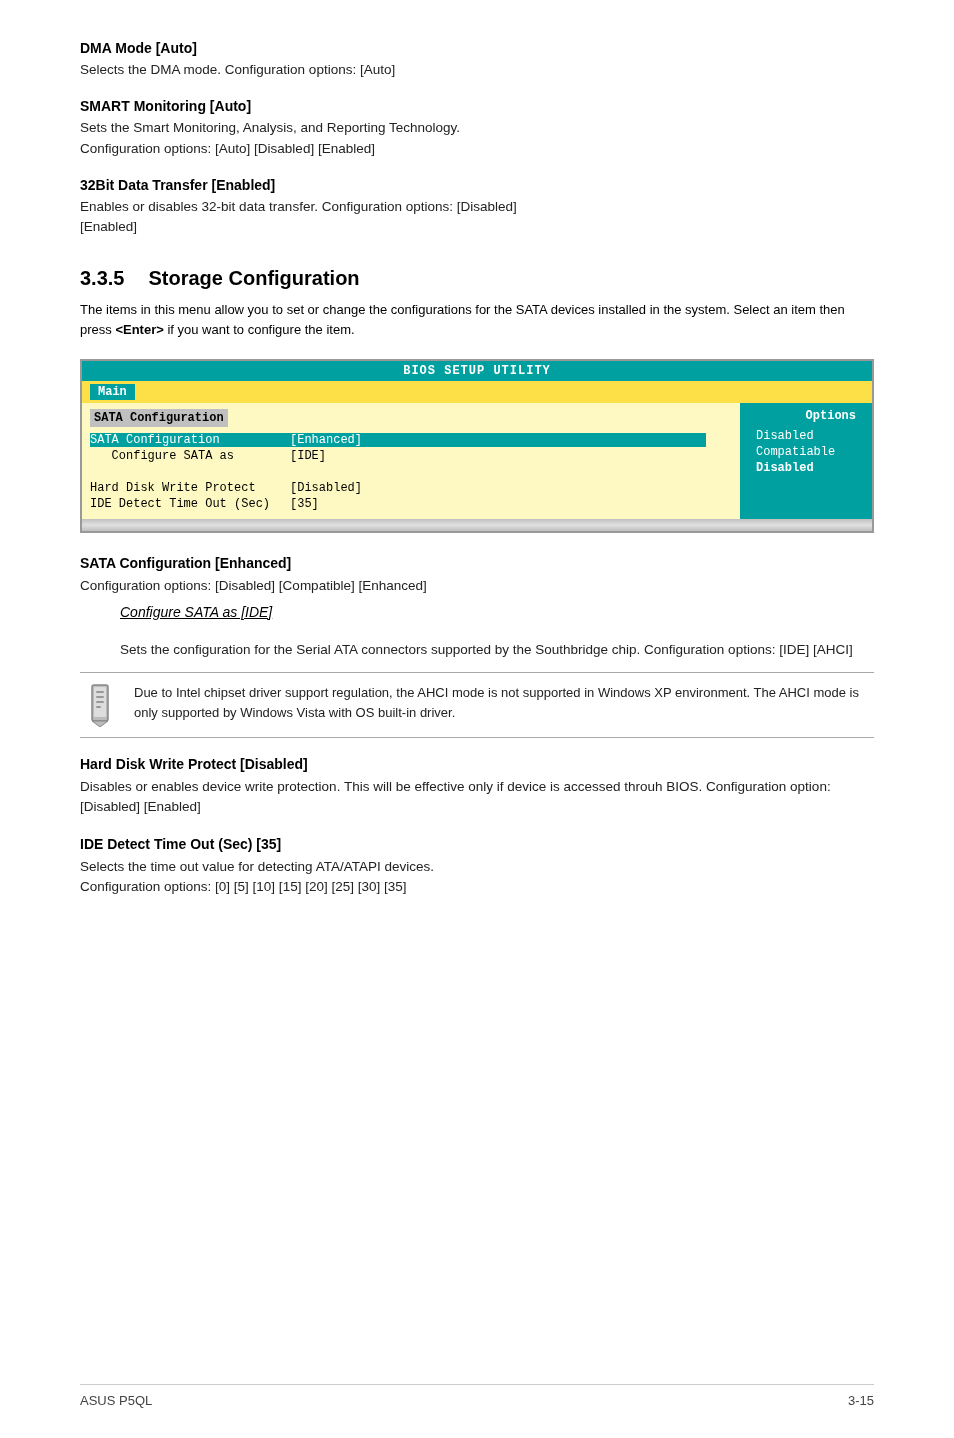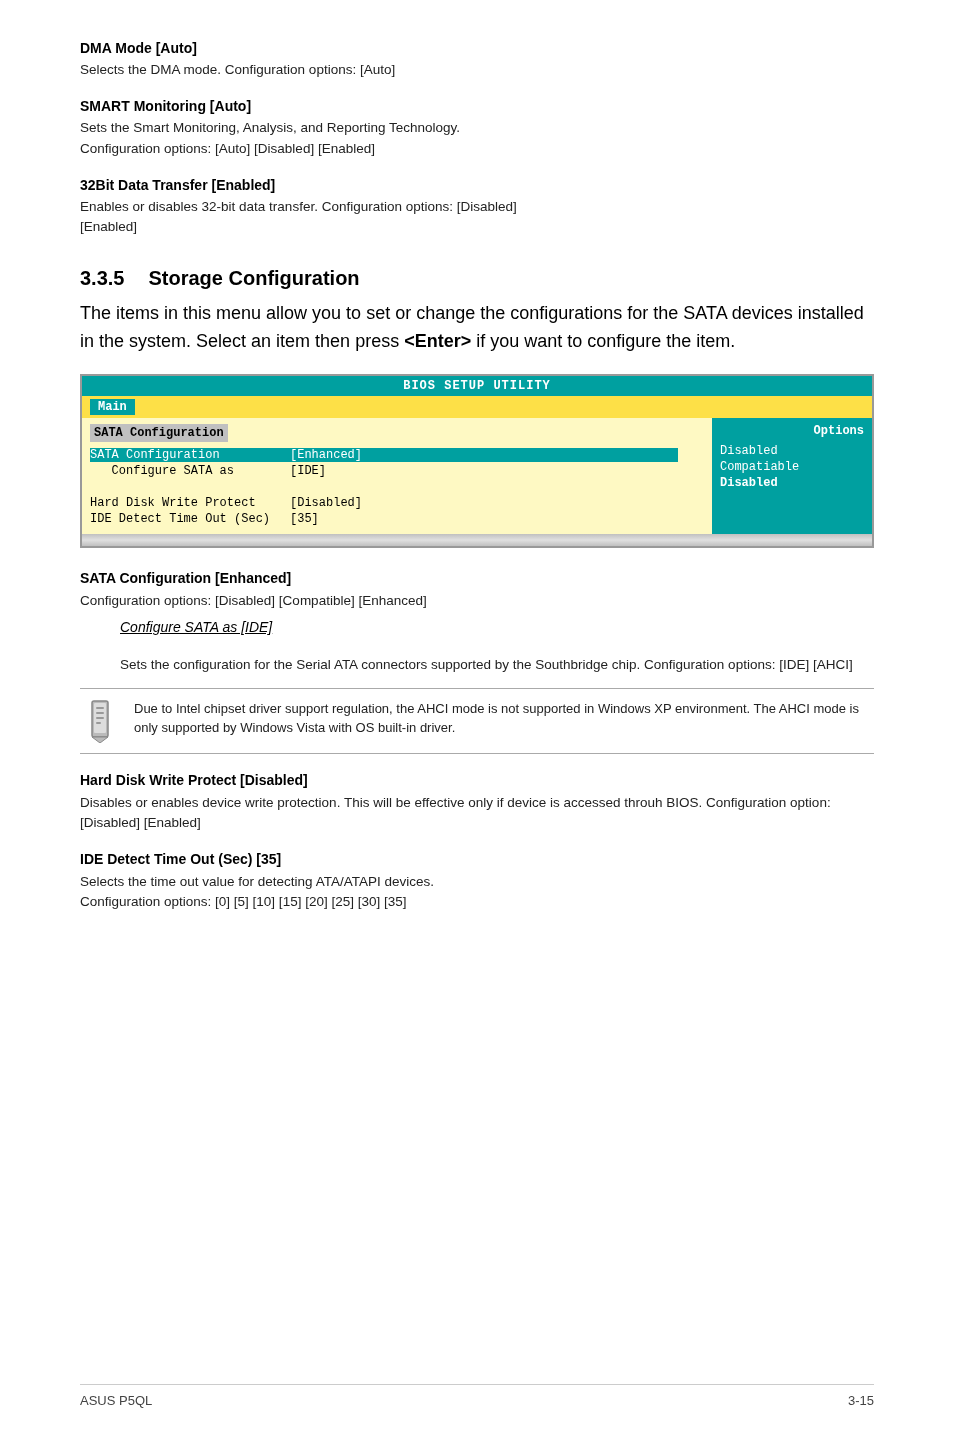--- a/index.html
+++ b/index.html
@@ -39,21 +39,21 @@
       font-weight: bold;
       border-bottom: none;
       margin-bottom: 10px;
     }
 
     .chapter-number {
       margin-right: 24px;
     }
 
     .chapter-intro {
-      font-size: 18px;
+      font-size: 13px;
       line-height: 1.55;
       margin-bottom: 18px;
     }
 
     
     .bios-box {
       border: 2px solid #999;
       margin-bottom: 22px;
       font-family: 'Courier New', Courier, monospace;
       font-size: 12px;
@@ -73,24 +73,24 @@
       display: flex;
       background: #fef9c3;
     }
 
     .bios-left {
       flex: 1;
       padding: 6px 8px;
     }
 
     .bios-right {
-      width: 160px;
+      width: 132px;
       background: #00a0a0;
       color: #fff;
-      padding: 6px 8px;
+      padding: 6px 16px;
       margin-left: 26px;
     }
 
     .bios-section-label {
       font-weight: bold;
       background: #c0c0c0;
       color: #000;
       padding: 2px 4px;
       margin-bottom: 6px;
       font-size: 12px;

